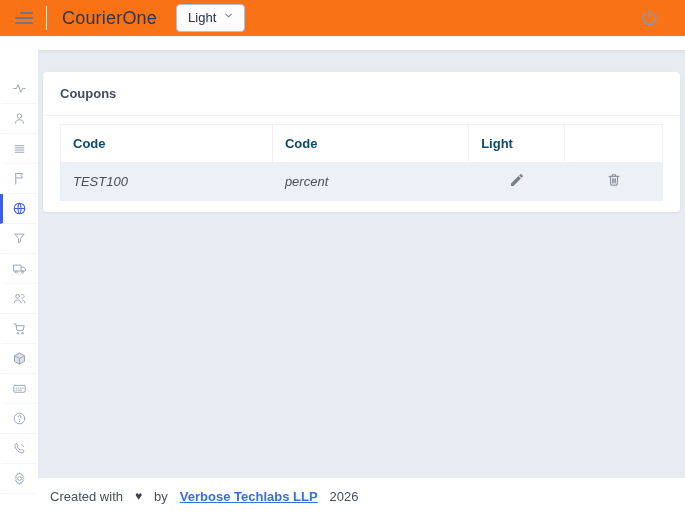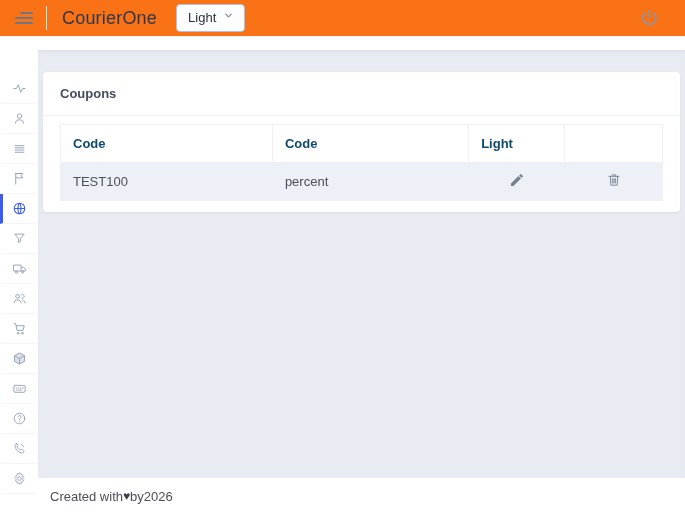--- a/index.html
+++ b/index.html
@@ -49,30 +49,30 @@
   }
   .card { background:#fff; border-radius:4px; box-shadow:0 1px 3px rgba(30,40,60,.07); }
   .card-header {
     padding:14px 17px; font-size:13px; font-weight:bold; color:#464d5a;
     border-bottom:1px solid #eef1f6;
   }
   .card-body { padding:8px 17px 11px; }
   table { width:100%; border-collapse:collapse; font-size:13px; color:#495057; }
   th, td { border:1px solid #edf0f5; text-align:left; }
   th { font-weight:700; padding:11px 12px; color:#0c4a6e; }
-  td { padding:11px 12px; }
+  td { padding:11px 12px;font-style:italic; }
   tbody tr:nth-child(1) { background:#edf0f7; }
   tbody tr:nth-child(2) { background:#f6f7fb; }
   tbody tr:nth-child(3) { background:#ffffff; }
   td.action-cell { text-align:center; padding:7px 12px; }
   .icon-btn { background:none; border:none; cursor:pointer; color:#77808c; padding:2px 4px; vertical-align:middle; }
   
   .footer {
     position:absolute; left:38px; right:0; bottom:0; height:36px;
-    background:#fff; display:flex; align-items:center; gap:0;
+    background:#fff; display:flex; align-items:center; gap:12px;
     padding-left:12px; font-size:13px; color:#495057;
   }
   .footer a { color:#3c6ce0; font-weight:bold; text-decoration:underline; }
   .heart { color:#3a404c; font-size:12px; }
 </style>
 </head>
 <body>
 
 <div class="header">
   <button class="hamburger">
@@ -236,14 +236,15 @@
         </tbody>
       </table>
     </div>
   </div>
 </div>
 
 <div class="footer">
   <span>Created with</span>
   <span class="heart">♥</span>
   <span>by</span>
+  <a href="#">Verbose Techlabs LLP</a>
   <span>2026</span>
 </div>
 
 </body></html>

